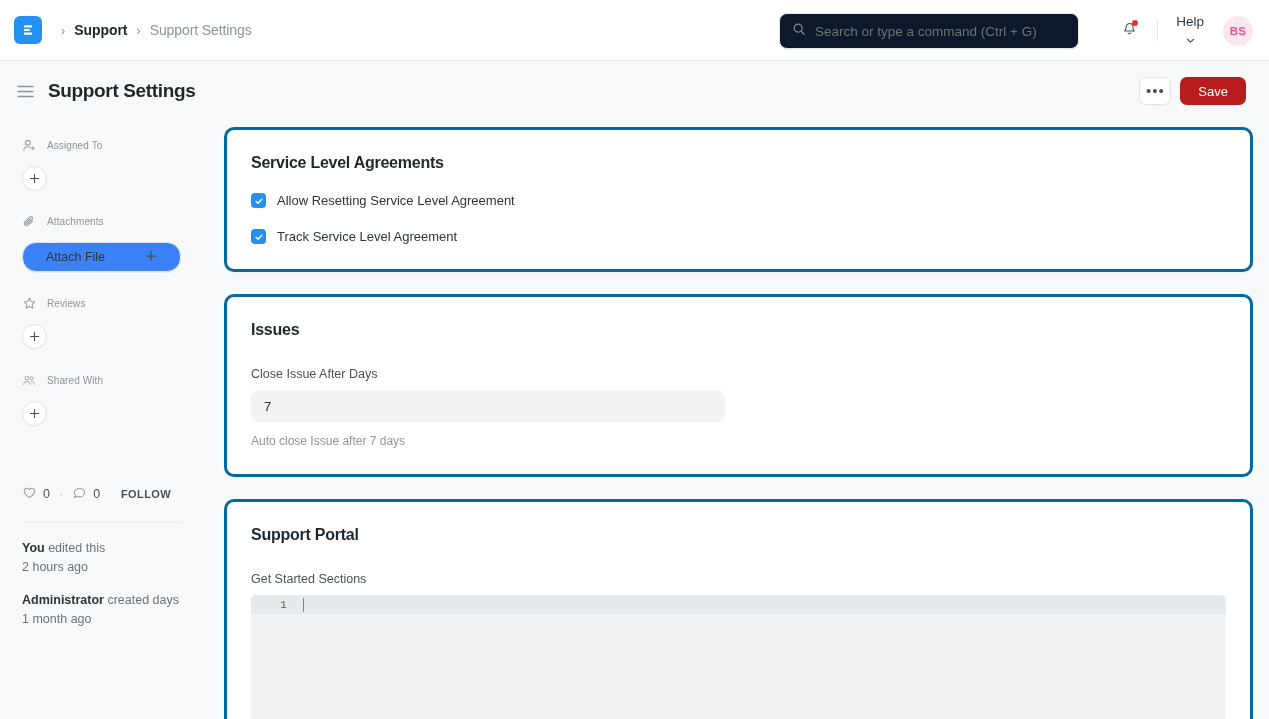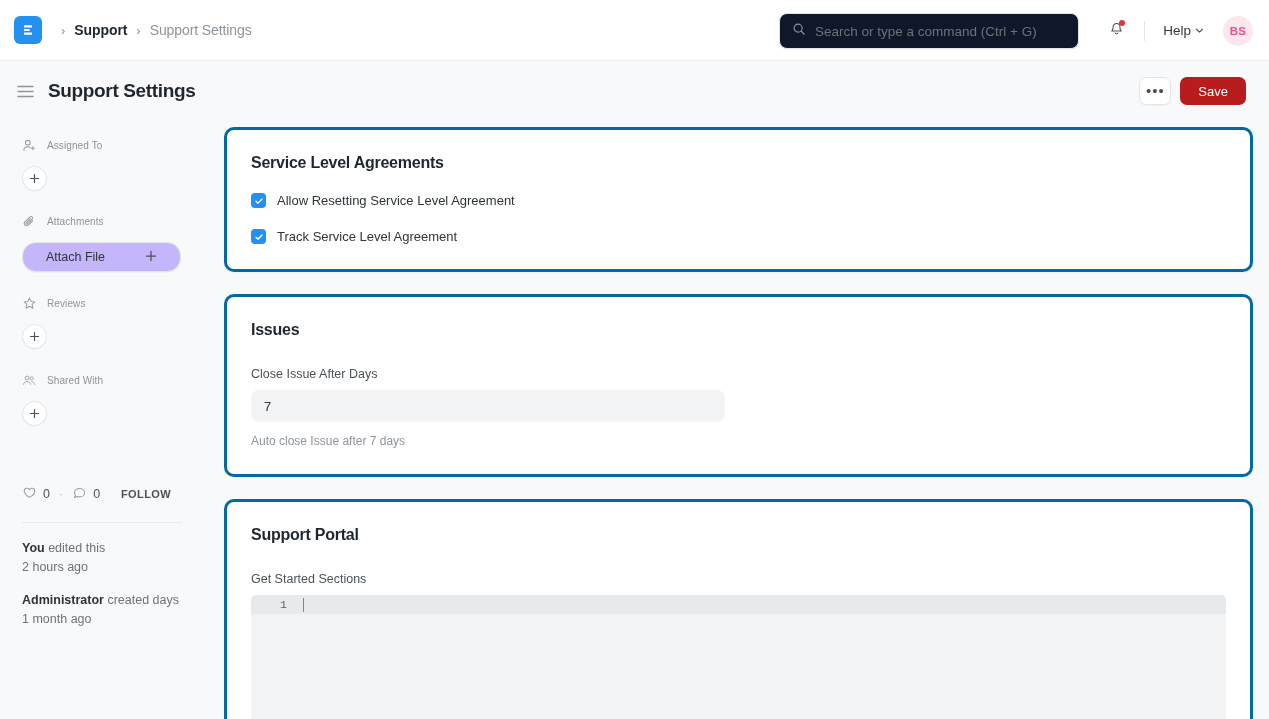--- a/index.html
+++ b/index.html
@@ -64,21 +64,21 @@
     width: 32px; height: 32px; display: flex; align-items: center; justify-content: center;
     position: relative; border-radius: 6px;
   }
   .bell-dot {
     position: absolute; top: 5px; right: 7px;
     width: 6px; height: 6px; border-radius: 50%; background: #e03636;
   }
   .nav-div { width: 1px; height: 20px; background: #e2e6e9; margin: 0 12px; }
   .help {
     font-size: 13.5px; color: #323a40; display: flex; align-items: center; gap: 4px;
-    padding: 4px 6px; border-radius: 6px;
+    padding: 4px 6px; border-radius: 6px; flex-direction: column;
   }
   .avatar {
     width: 30px; height: 30px; border-radius: 50%;
     background: #fce7ef; color: #e8528e;
     font-size: 11.5px; font-weight: 700;
     display: flex; align-items: center; justify-content: center;
     margin-left: 13px; letter-spacing: 0.2px;
   }
 
   
@@ -126,21 +126,21 @@
   .plus-circle {
     width: 25px; height: 25px; border-radius: 50%;
     background: #fff; border: 1px solid #e2e6e9;
     display: flex; align-items: center; justify-content: center;
     margin-top: 7px;
     box-shadow: 0 1px 1px rgba(16,24,40,0.03);
   }
   .attach-btn {
     margin-top: 7px;
     height: 30px; width: 159px;
-    background: #c4b5fd; border: 1px solid #e2e6e9; border-radius: 14px;
+    background: #3b82f6; border: 1px solid #e2e6e9; border-radius: 14px;
     display: flex; align-items: center; justify-content: space-between;
     padding: 0 23px;
     font-size: 12.5px; color: #2e3538;
     box-shadow: 0 1px 1px rgba(16,24,40,0.03);
   }
   .side-meta { margin-top: 58px; }
   .meta-row {
     display: flex; align-items: center;
     font-size: 12.5px; color: #6b7378;
     height: 20px;

